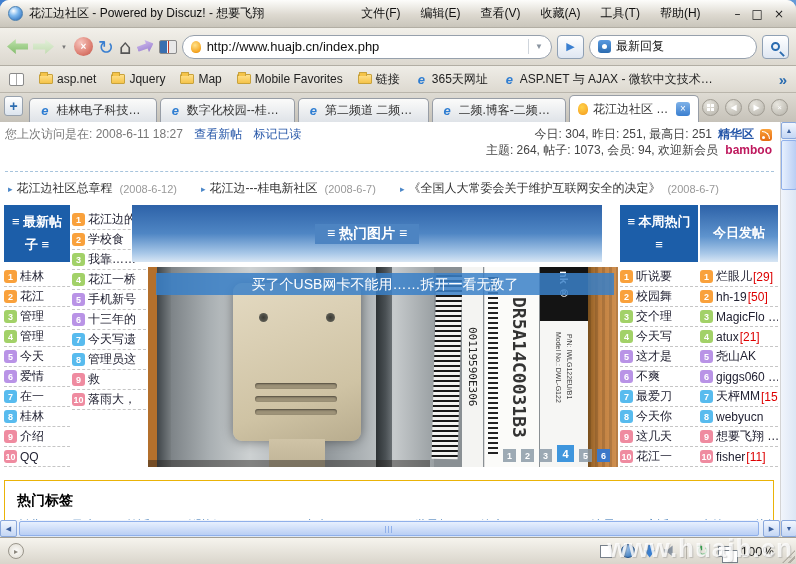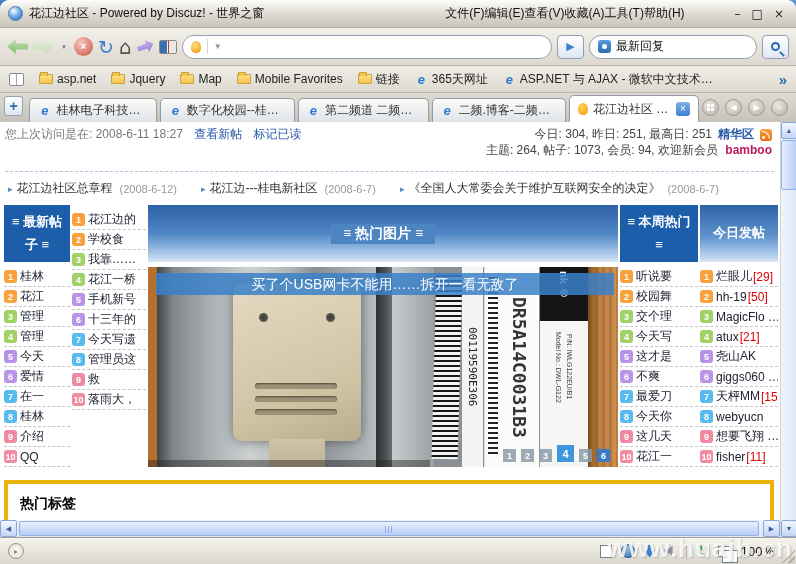--- a/index.html
+++ b/index.html
@@ -4,21 +4,21 @@
 <style>
   html,body{margin:0;padding:0;width:796px;height:564px;overflow:hidden;}
   body{background:linear-gradient(120deg,#3f7fd0,#8fc0ee 45%,#2f6fc0);font-family:"Liberation Sans","DejaVu Sans",sans-serif;}
   *{box-sizing:border-box;}
   .window{position:absolute;inset:0;border-radius:9px 9px 0 0;overflow:hidden;background:#d8d4cb;display:flex;flex-direction:column;}
 
   
   .titlebar{height:28px;display:flex;align-items:center;gap:6px;padding:0 8px;
     background:linear-gradient(#fdfdfb,#ddd9d0 55%,#c9c5bb);border-bottom:1px solid #b2aea4;font-size:12px;color:#111;}
   .app-icon{width:15px;height:15px;border-radius:50%;background:radial-gradient(circle at 35% 30%,#fff,#7db8ee 40%,#1f5fae);border:1px solid #4a7fb0;flex:none;}
-  .menus{display:flex;margin-left:auto;margin-right:44px;justify-content:space-between;}
+  .menus{display:flex;gap:20px;margin-left:auto;margin-right:28px;justify-content:space-between;}
   .menu-item{cursor:default;}
   .win-controls{display:flex;gap:11px;font-size:12px;color:#222;padding-right:4px;font-family:"DejaVu Sans",sans-serif;}
 
   
   .toolbar{height:38px;display:flex;align-items:center;gap:5px;padding:0 7px;
     background:linear-gradient(#f2f0ea,#dcd8cf);border-bottom:1px solid #b2aea4;}
   .tbtn{display:flex;align-items:center;justify-content:center;flex:none;}
   .arrow-shape{width:21px;height:15px;clip-path:polygon(0 50%,42% 0,42% 30%,100% 30%,100% 70%,42% 70%,42% 100%);}
   .back-arrow{background:linear-gradient(#bfe3ad,#84bd6d);}
   .fwd-arrow{background:linear-gradient(#e3f0da,#c2dcb2);transform:scaleX(-1);}
@@ -90,21 +90,21 @@
   #col-today{left:700px;width:78px;}
   .col-header{height:57px;background:#1c5ea9;color:#fff;font-weight:bold;font-size:13px;
     display:flex;align-items:center;justify-content:center;text-align:center;line-height:1.7;padding:0 2px;}
   .grad-header{background:linear-gradient(180deg,#2d62a8,#5e93cd 55%,#a9c8e8 85%,#d8e6f4);}
   .col ul{list-style:none;margin:5px 0 0;padding:0;}
   .col li{height:20px;display:flex;align-items:center;border-bottom:1px dashed #c6c6c6;overflow:hidden;white-space:nowrap;}
   .num{flex:0 0 13px;height:13px;border-radius:3px;color:#fff;font-size:9px;font-weight:bold;display:flex;align-items:center;justify-content:center;margin-right:3px;}
   .itm{font-size:12px;color:#223;}
   .cnt{color:#d00;margin-left:1px;}
 
-  #col-center-header{position:absolute;top:83px;left:148px;width:470px;height:57px;
+  #col-center-header{position:absolute;top:83px;left:132px;width:470px;height:57px;
     background:linear-gradient(180deg,#2d62a8,#4f86c4 50%,#a9c8e8 85%,#d8e6f4);
     display:flex;align-items:center;justify-content:center;}
   .center-title{background:#4d84c2;padding:1px 12px;color:#fff;font-weight:bold;font-size:14px;}
 
   
   #hot-image{position:absolute;top:145px;left:148px;width:470px;height:200px;background:#8a9094;overflow:hidden;}
   .wood-l{position:absolute;left:0;top:0;width:9px;height:100%;background:#b4702c;}
   .edge-l{position:absolute;left:9px;top:0;width:14px;height:100%;background:linear-gradient(90deg,#3f4549,#777d80);}
   .device{position:absolute;left:23px;top:0;width:263px;height:100%;
     background:linear-gradient(90deg,#7d8387 0,#aab0b3 15%,#cdd1d2 30%,#b2b7ba 45%,#898f93 55%,#a8aeb1 70%,#c6cacc 85%,#9aa0a3 100%);}
@@ -131,21 +131,21 @@
     background:linear-gradient(90deg,#8a5a20,#c08040 40%,#d09050),repeating-linear-gradient(90deg,rgba(0,0,0,.12) 0 3px,transparent 3px 7px);background-blend-mode:multiply;}
   .img-bottom{position:absolute;left:0;bottom:0;width:60%;height:7px;background:rgba(40,35,30,.45);}
   .caption-band{position:absolute;top:6px;left:8px;right:4px;height:22px;background:rgba(58,128,200,.85);
     color:#fff;font-size:14px;line-height:22px;text-align:center;z-index:5;}
   .pagination{position:absolute;right:8px;bottom:5px;display:flex;gap:5px;align-items:flex-end;z-index:6;}
   .pg{width:13px;height:13px;background:rgba(140,155,168,.85);color:#fff;font-size:9px;font-weight:bold;display:flex;align-items:center;justify-content:center;}
   .pg.active{width:17px;height:17px;background:#3f96dd;font-size:11px;}
   .pg.alt{background:#3b78c8;}
 
   
-  #tags-box{position:absolute;top:358px;left:4px;width:770px;height:57px;border:4px solid #eab308;background:#fff;overflow:hidden;}
+  #tags-box{position:absolute;top:358px;left:4px;width:770px;height:57px;border:1px solid #eab308;background:#fff;overflow:hidden;}
   .tags-title{margin:11px 0 0 12px;font-weight:bold;font-size:14px;color:#000;}
   .tags-line{margin:7px 0 0 12px;white-space:nowrap;overflow:hidden;}
   .tag{color:#2b6cb0;margin-right:16px;font-size:12px;}
 
   
   .sb-btn{position:absolute;width:17px;height:17px;background:linear-gradient(180deg,#f2f7ff,#c4d6f4);border:1px solid #8aa8dc;border-radius:2px;color:#3a5f9e;font-size:7px;display:flex;align-items:center;justify-content:center;}
   #hscroll{position:absolute;top:398px;left:0;width:780px;height:17px;background:linear-gradient(180deg,#f1f5fb,#dce6f5);}
   #hscroll .left{left:0;top:0;} #hscroll .right{right:0;top:0;}
   .hthumb{position:absolute;left:19px;top:1px;width:740px;height:15px;background:linear-gradient(180deg,#e7f0fe,#b9cef4);border:1px solid #90b0ea;border-radius:2px;}
   .hthumb::after{content:"";position:absolute;left:50%;top:4px;width:8px;height:7px;margin-left:-4px;
@@ -173,21 +173,21 @@
   .grip{position:absolute;right:1px;bottom:1px;width:13px;height:13px;z-index:41;
     background:repeating-linear-gradient(135deg,transparent 0 3px,#b0aca2 3px 5px);clip-path:polygon(100% 0,100% 100%,0 100%);}
 </style>
 </head>
 <body>
 
 <div class="window">
 
   <div class="titlebar">
     <span class="app-icon"></span>
-    <span>花江边社区 - Powered by Discuz! - 世界之窗</span>
+    <span>花江边社区 - Powered by Discuz! - 想要飞翔</span>
     <span class="menus" id="menus">
         <span class="menu-item">文件(F)</span>
         <span class="menu-item">编辑(E)</span>
         <span class="menu-item">查看(V)</span>
         <span class="menu-item">收藏(A)</span>
         <span class="menu-item">工具(T)</span>
         <span class="menu-item">帮助(H)</span>
       </span>
     <span class="win-controls">
       <span>–</span>
@@ -210,20 +210,21 @@
     <span class="tbtn refresh-glyph">↻</span>
     <span class="tbtn home-glyph">⌂</span>
     <span class="tbtn">
         <span class="jump-shape"></span>
       </span>
     <span class="tbtn">
         <span class="book-shape"></span>
       </span>
     <span class="addressbar">
       <span class="bulb"></span>
+      <span class="url-text">http://www.huajb.cn/index.php</span>
       <span class="addr-drop">▼</span>
     </span>
     <span class="square-btn">
         <span class="go-glyph">▶</span>
       </span>
     <span class="searchbox">
       <span class="paw"></span>
       <span class="search-text">最新回复</span>
     </span>
     <span class="square-btn">

